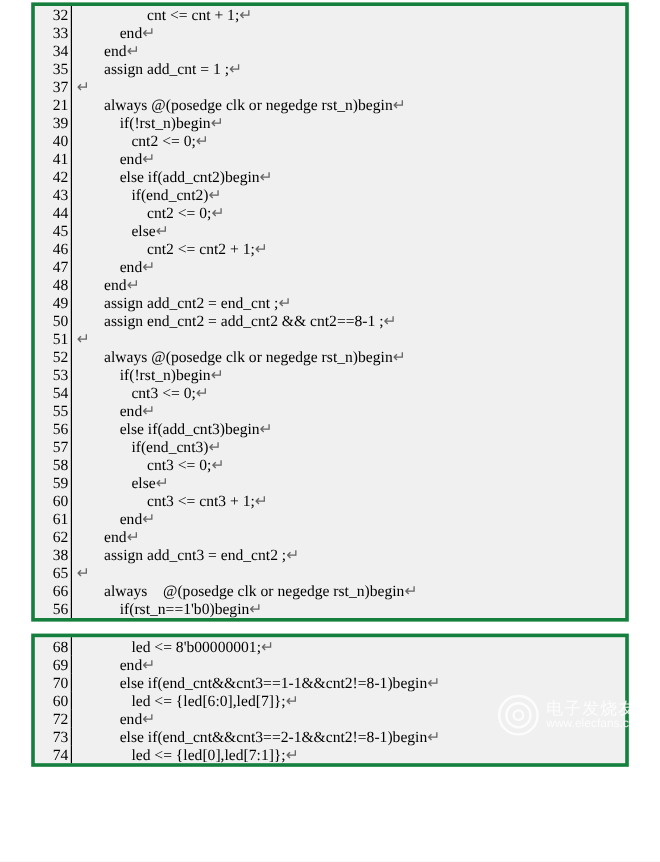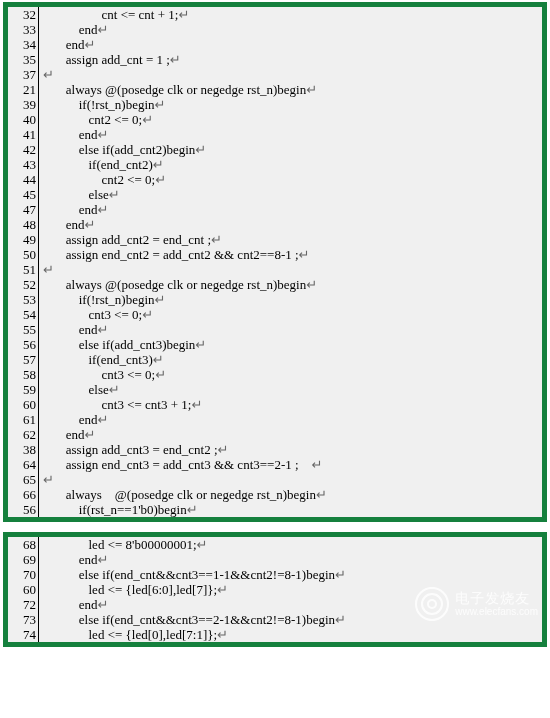--- a/index.html
+++ b/index.html
@@ -4,23 +4,23 @@
 <style>
   body {
     margin: 0;
     padding: 0;
     background: #ffffff;
     font-family: "SimSun", "Times New Roman", serif;
     font-size: 13px;
     width: 550px;
   }
   .panel {
-    border: 5px solid #15803d;
+    border: 3px solid #15803d;
     background: #f0f0f0;
-    margin: 0 3px;
+    margin: 0 26px;
   }
   .panel-gap {
     height: 10px;
   }
   .code-line {
     display: flex;
     align-items: flex-start;
     line-height: 15px;
     height: 15px;
     white-space: pre;
@@ -116,38 +116,38 @@
         <div class="code-line"><span class="lineno">35</span><span class="gutter"></span><span class="code-text"><span>       assign add_cnt = 1 ;</span><span class="rt">↵</span></span></div>
         <div class="code-line"><span class="lineno">37</span><span class="gutter"></span><span class="code-text"><span></span><span class="rt">↵</span></span></div>
         <div class="code-line"><span class="lineno">21</span><span class="gutter"></span><span class="code-text"><span>       always @(posedge clk or negedge rst_n)begin</span><span class="rt">↵</span></span></div>
         <div class="code-line"><span class="lineno">39</span><span class="gutter"></span><span class="code-text"><span>           if(!rst_n)begin</span><span class="rt">↵</span></span></div>
         <div class="code-line"><span class="lineno">40</span><span class="gutter"></span><span class="code-text"><span>              cnt2 &lt;= 0;</span><span class="rt">↵</span></span></div>
         <div class="code-line"><span class="lineno">41</span><span class="gutter"></span><span class="code-text"><span>           end</span><span class="rt">↵</span></span></div>
         <div class="code-line"><span class="lineno">42</span><span class="gutter"></span><span class="code-text"><span>           else if(add_cnt2)begin</span><span class="rt">↵</span></span></div>
         <div class="code-line"><span class="lineno">43</span><span class="gutter"></span><span class="code-text"><span>              if(end_cnt2)</span><span class="rt">↵</span></span></div>
         <div class="code-line"><span class="lineno">44</span><span class="gutter"></span><span class="code-text"><span>                  cnt2 &lt;= 0;</span><span class="rt">↵</span></span></div>
         <div class="code-line"><span class="lineno">45</span><span class="gutter"></span><span class="code-text"><span>              else</span><span class="rt">↵</span></span></div>
+        <div class="code-line"><span class="lineno">46</span><span class="gutter"></span><span class="code-text"><span>                  cnt2 &lt;= cnt2 + 1;</span><span class="rt">↵</span></span></div>
         <div class="code-line"><span class="lineno">47</span><span class="gutter"></span><span class="code-text"><span>           end</span><span class="rt">↵</span></span></div>
         <div class="code-line"><span class="lineno">48</span><span class="gutter"></span><span class="code-text"><span>       end</span><span class="rt">↵</span></span></div>
         <div class="code-line"><span class="lineno">49</span><span class="gutter"></span><span class="code-text"><span>       assign add_cnt2 = end_cnt ;</span><span class="rt">↵</span></span></div>
         <div class="code-line"><span class="lineno">50</span><span class="gutter"></span><span class="code-text"><span>       assign end_cnt2 = add_cnt2 &amp;&amp; cnt2==8-1 ;</span><span class="rt">↵</span></span></div>
         <div class="code-line"><span class="lineno">51</span><span class="gutter"></span><span class="code-text"><span></span><span class="rt">↵</span></span></div>
         <div class="code-line"><span class="lineno">52</span><span class="gutter"></span><span class="code-text"><span>       always @(posedge clk or negedge rst_n)begin</span><span class="rt">↵</span></span></div>
         <div class="code-line"><span class="lineno">53</span><span class="gutter"></span><span class="code-text"><span>           if(!rst_n)begin</span><span class="rt">↵</span></span></div>
         <div class="code-line"><span class="lineno">54</span><span class="gutter"></span><span class="code-text"><span>              cnt3 &lt;= 0;</span><span class="rt">↵</span></span></div>
         <div class="code-line"><span class="lineno">55</span><span class="gutter"></span><span class="code-text"><span>           end</span><span class="rt">↵</span></span></div>
         <div class="code-line"><span class="lineno">56</span><span class="gutter"></span><span class="code-text"><span>           else if(add_cnt3)begin</span><span class="rt">↵</span></span></div>
         <div class="code-line"><span class="lineno">57</span><span class="gutter"></span><span class="code-text"><span>              if(end_cnt3)</span><span class="rt">↵</span></span></div>
         <div class="code-line"><span class="lineno">58</span><span class="gutter"></span><span class="code-text"><span>                  cnt3 &lt;= 0;</span><span class="rt">↵</span></span></div>
         <div class="code-line"><span class="lineno">59</span><span class="gutter"></span><span class="code-text"><span>              else</span><span class="rt">↵</span></span></div>
         <div class="code-line"><span class="lineno">60</span><span class="gutter"></span><span class="code-text"><span>                  cnt3 &lt;= cnt3 + 1;</span><span class="rt">↵</span></span></div>
         <div class="code-line"><span class="lineno">61</span><span class="gutter"></span><span class="code-text"><span>           end</span><span class="rt">↵</span></span></div>
         <div class="code-line"><span class="lineno">62</span><span class="gutter"></span><span class="code-text"><span>       end</span><span class="rt">↵</span></span></div>
         <div class="code-line"><span class="lineno">38</span><span class="gutter"></span><span class="code-text"><span>       assign add_cnt3 = end_cnt2 ;</span><span class="rt">↵</span></span></div>
-        <div class="code-line"><span class="lineno">64</span><span class="gutter"></span><span class="code-text"><span>       assign end_cnt3 = add_cnt3 &amp;&amp; cnt3==2-1 ;    </span><span class="rt">↵</span></span></div>
         <div class="code-line"><span class="lineno">65</span><span class="gutter"></span><span class="code-text"><span></span><span class="rt">↵</span></span></div>
         <div class="code-line"><span class="lineno">66</span><span class="gutter"></span><span class="code-text"><span>       always    @(posedge clk or negedge rst_n)begin</span><span class="rt">↵</span></span></div>
         <div class="code-line"><span class="lineno">56</span><span class="gutter"></span><span class="code-text"><span>           if(rst_n==1'b0)begin</span><span class="rt">↵</span></span></div>
       </div>
       <div class="panel-gap"></div>
       <div class="panel">
         <div class="code-line"><span class="lineno">68</span><span class="gutter"></span><span class="code-text"><span>              led &lt;= 8'b00000001;</span><span class="rt">↵</span></span></div>
         <div class="code-line"><span class="lineno">69</span><span class="gutter"></span><span class="code-text"><span>           end</span><span class="rt">↵</span></span></div>
         <div class="code-line"><span class="lineno">70</span><span class="gutter"></span><span class="code-text"><span>           else if(end_cnt&amp;&amp;cnt3==1-1&amp;&amp;cnt2!=8-1)begin</span><span class="rt">↵</span></span></div>
         <div class="code-line"><span class="lineno">60</span><span class="gutter"></span><span class="code-text"><span>              led &lt;= {led[6:0],led[7]};</span><span class="rt">↵</span></span></div>

